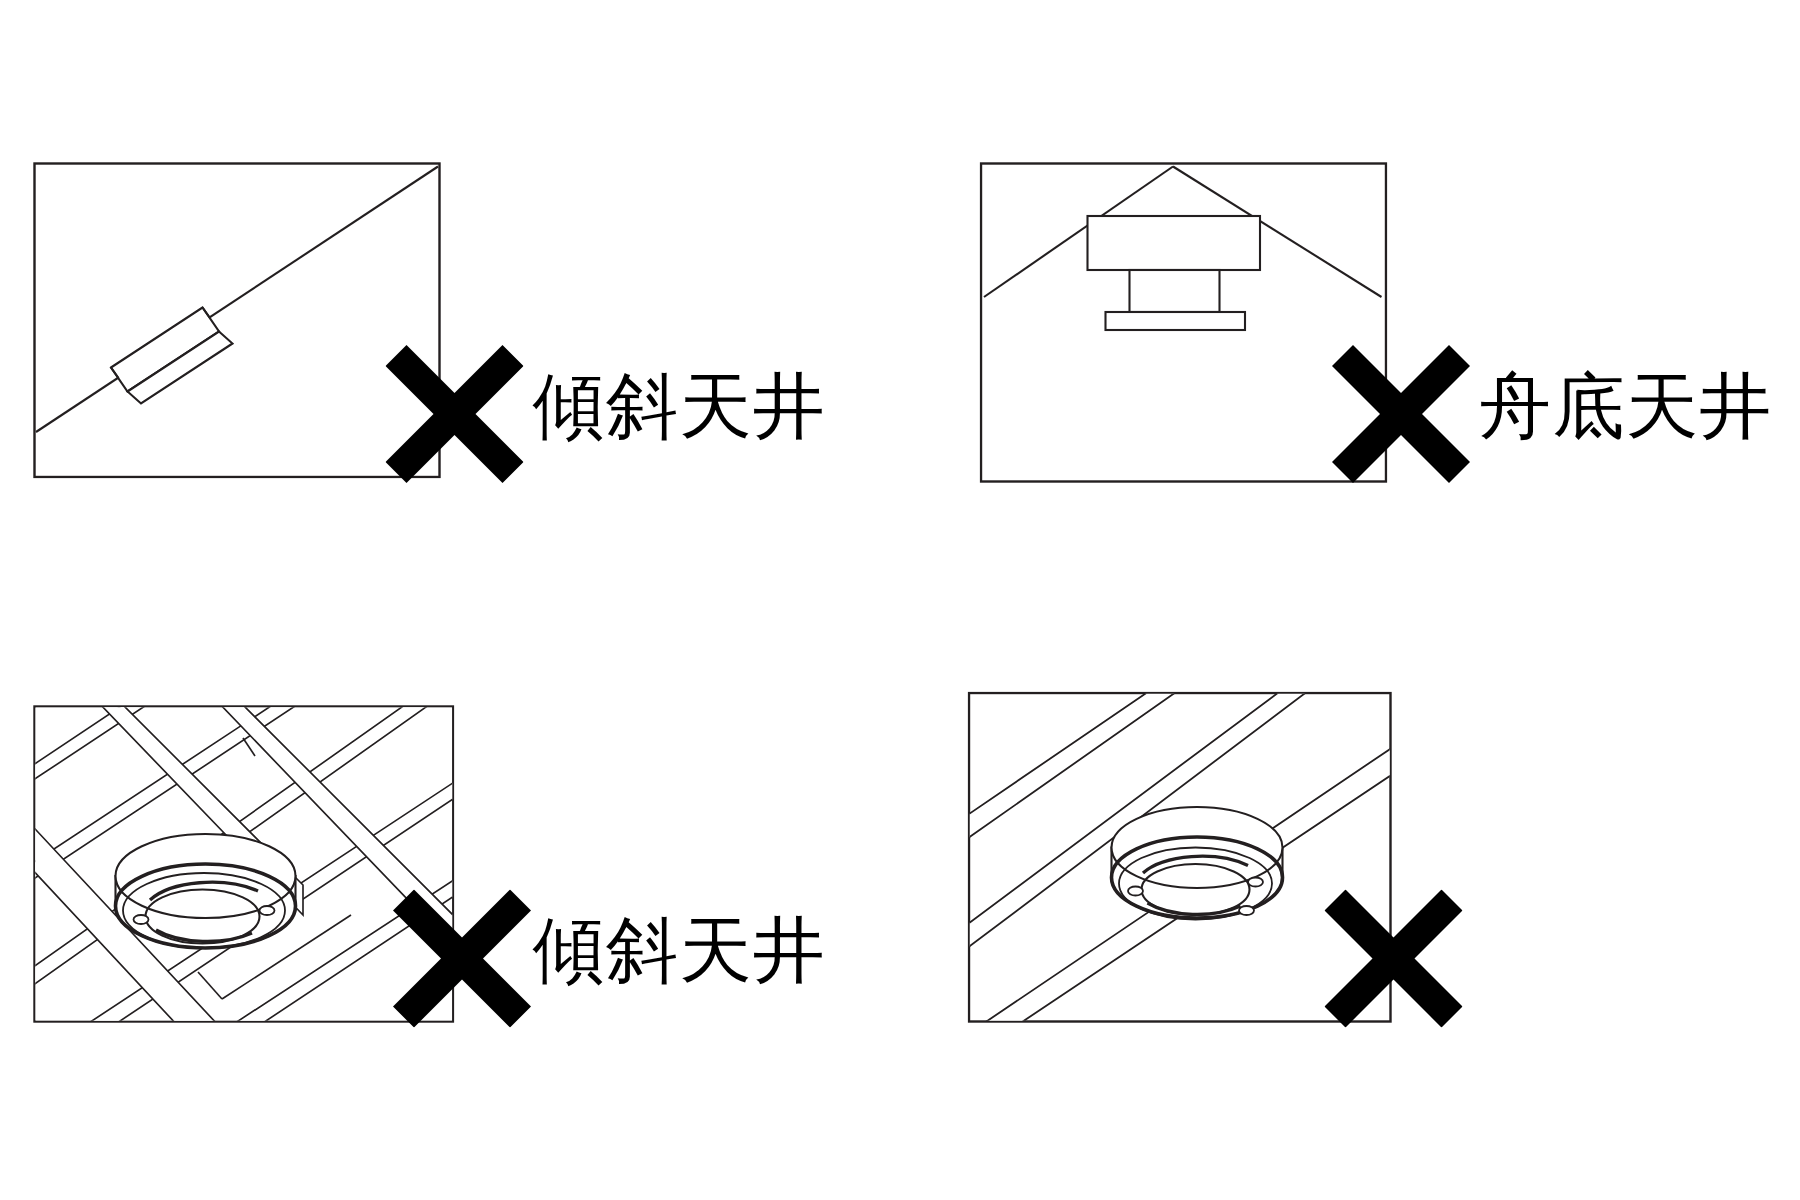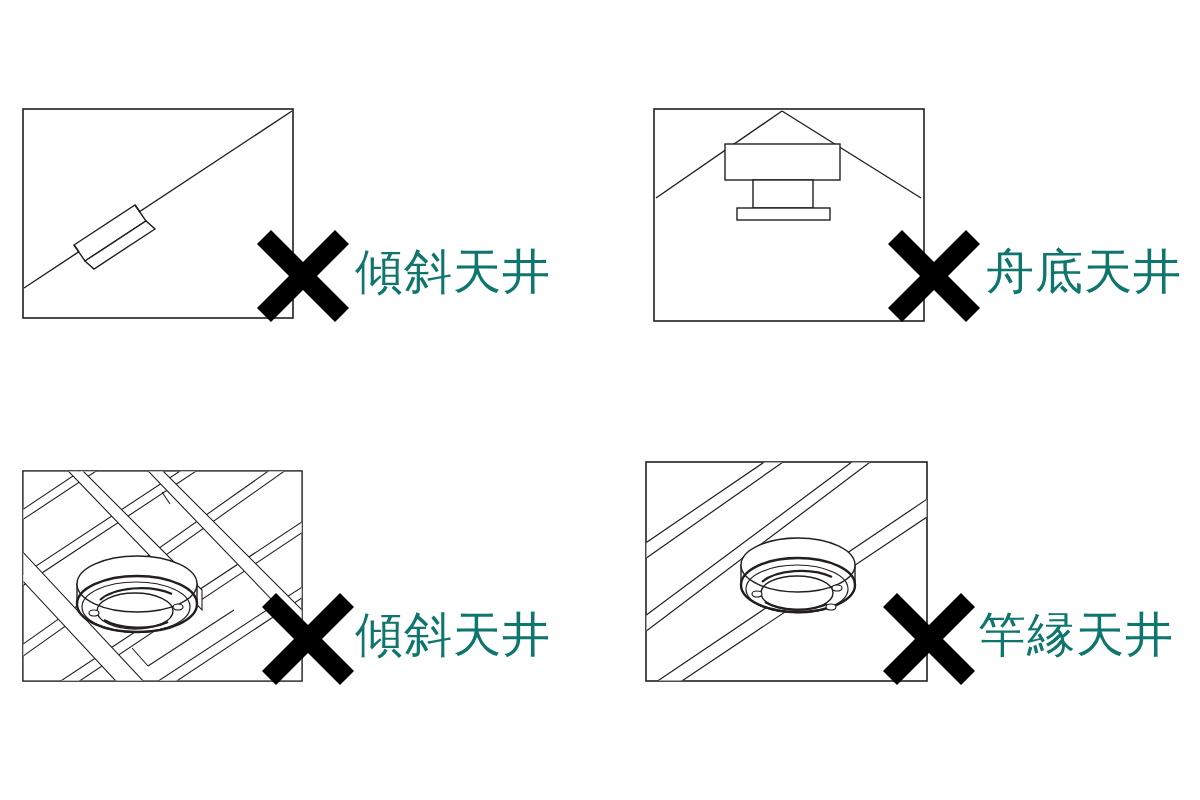--- a/index.html
+++ b/index.html
@@ -21,21 +21,21 @@
   .panel-figure {
     position: absolute;
     top: 0;
     left: 0;
   }
   .mark-x {
     position: absolute;
   }
   .panel-label {
     position: absolute;
-    color: #0f766e;
+    color: #000000;
     white-space: nowrap;
     letter-spacing: 0.02em;
     font-weight: 400;
     line-height: 1;
     font-family: "DejaVu Sans", "Liberation Sans", sans-serif;
   }
 </style>
 </head>
 <body>
 
@@ -170,15 +170,14 @@
         <ellipse cx="192" cy="127" rx="5" ry="3" fill="#ffffff" stroke="#231f20" stroke-width="1.2"></ellipse>
         <ellipse cx="186" cy="146" rx="5" ry="3" fill="#ffffff" stroke="#231f20" stroke-width="1.2"></ellipse>
       </g>
     </svg>
   </div>
 
   <svg class="mark-x" style="left:883px; top:593px;" width="92" height="92" viewBox="0 0 92 92">
     <path d="M14 0 L46 32 L78 0 L92 14 L60 46 L92 78 L78 92 L46 60 L14 92 L0 78 L32 46 L0 14 Z" fill="#000000"></path>
   </svg>
 
-  <div class="panel-label" style="left:978px; top:610px; font-size:48px;">竿縁天井</div>
 
 </div>
 
 </body></html>

